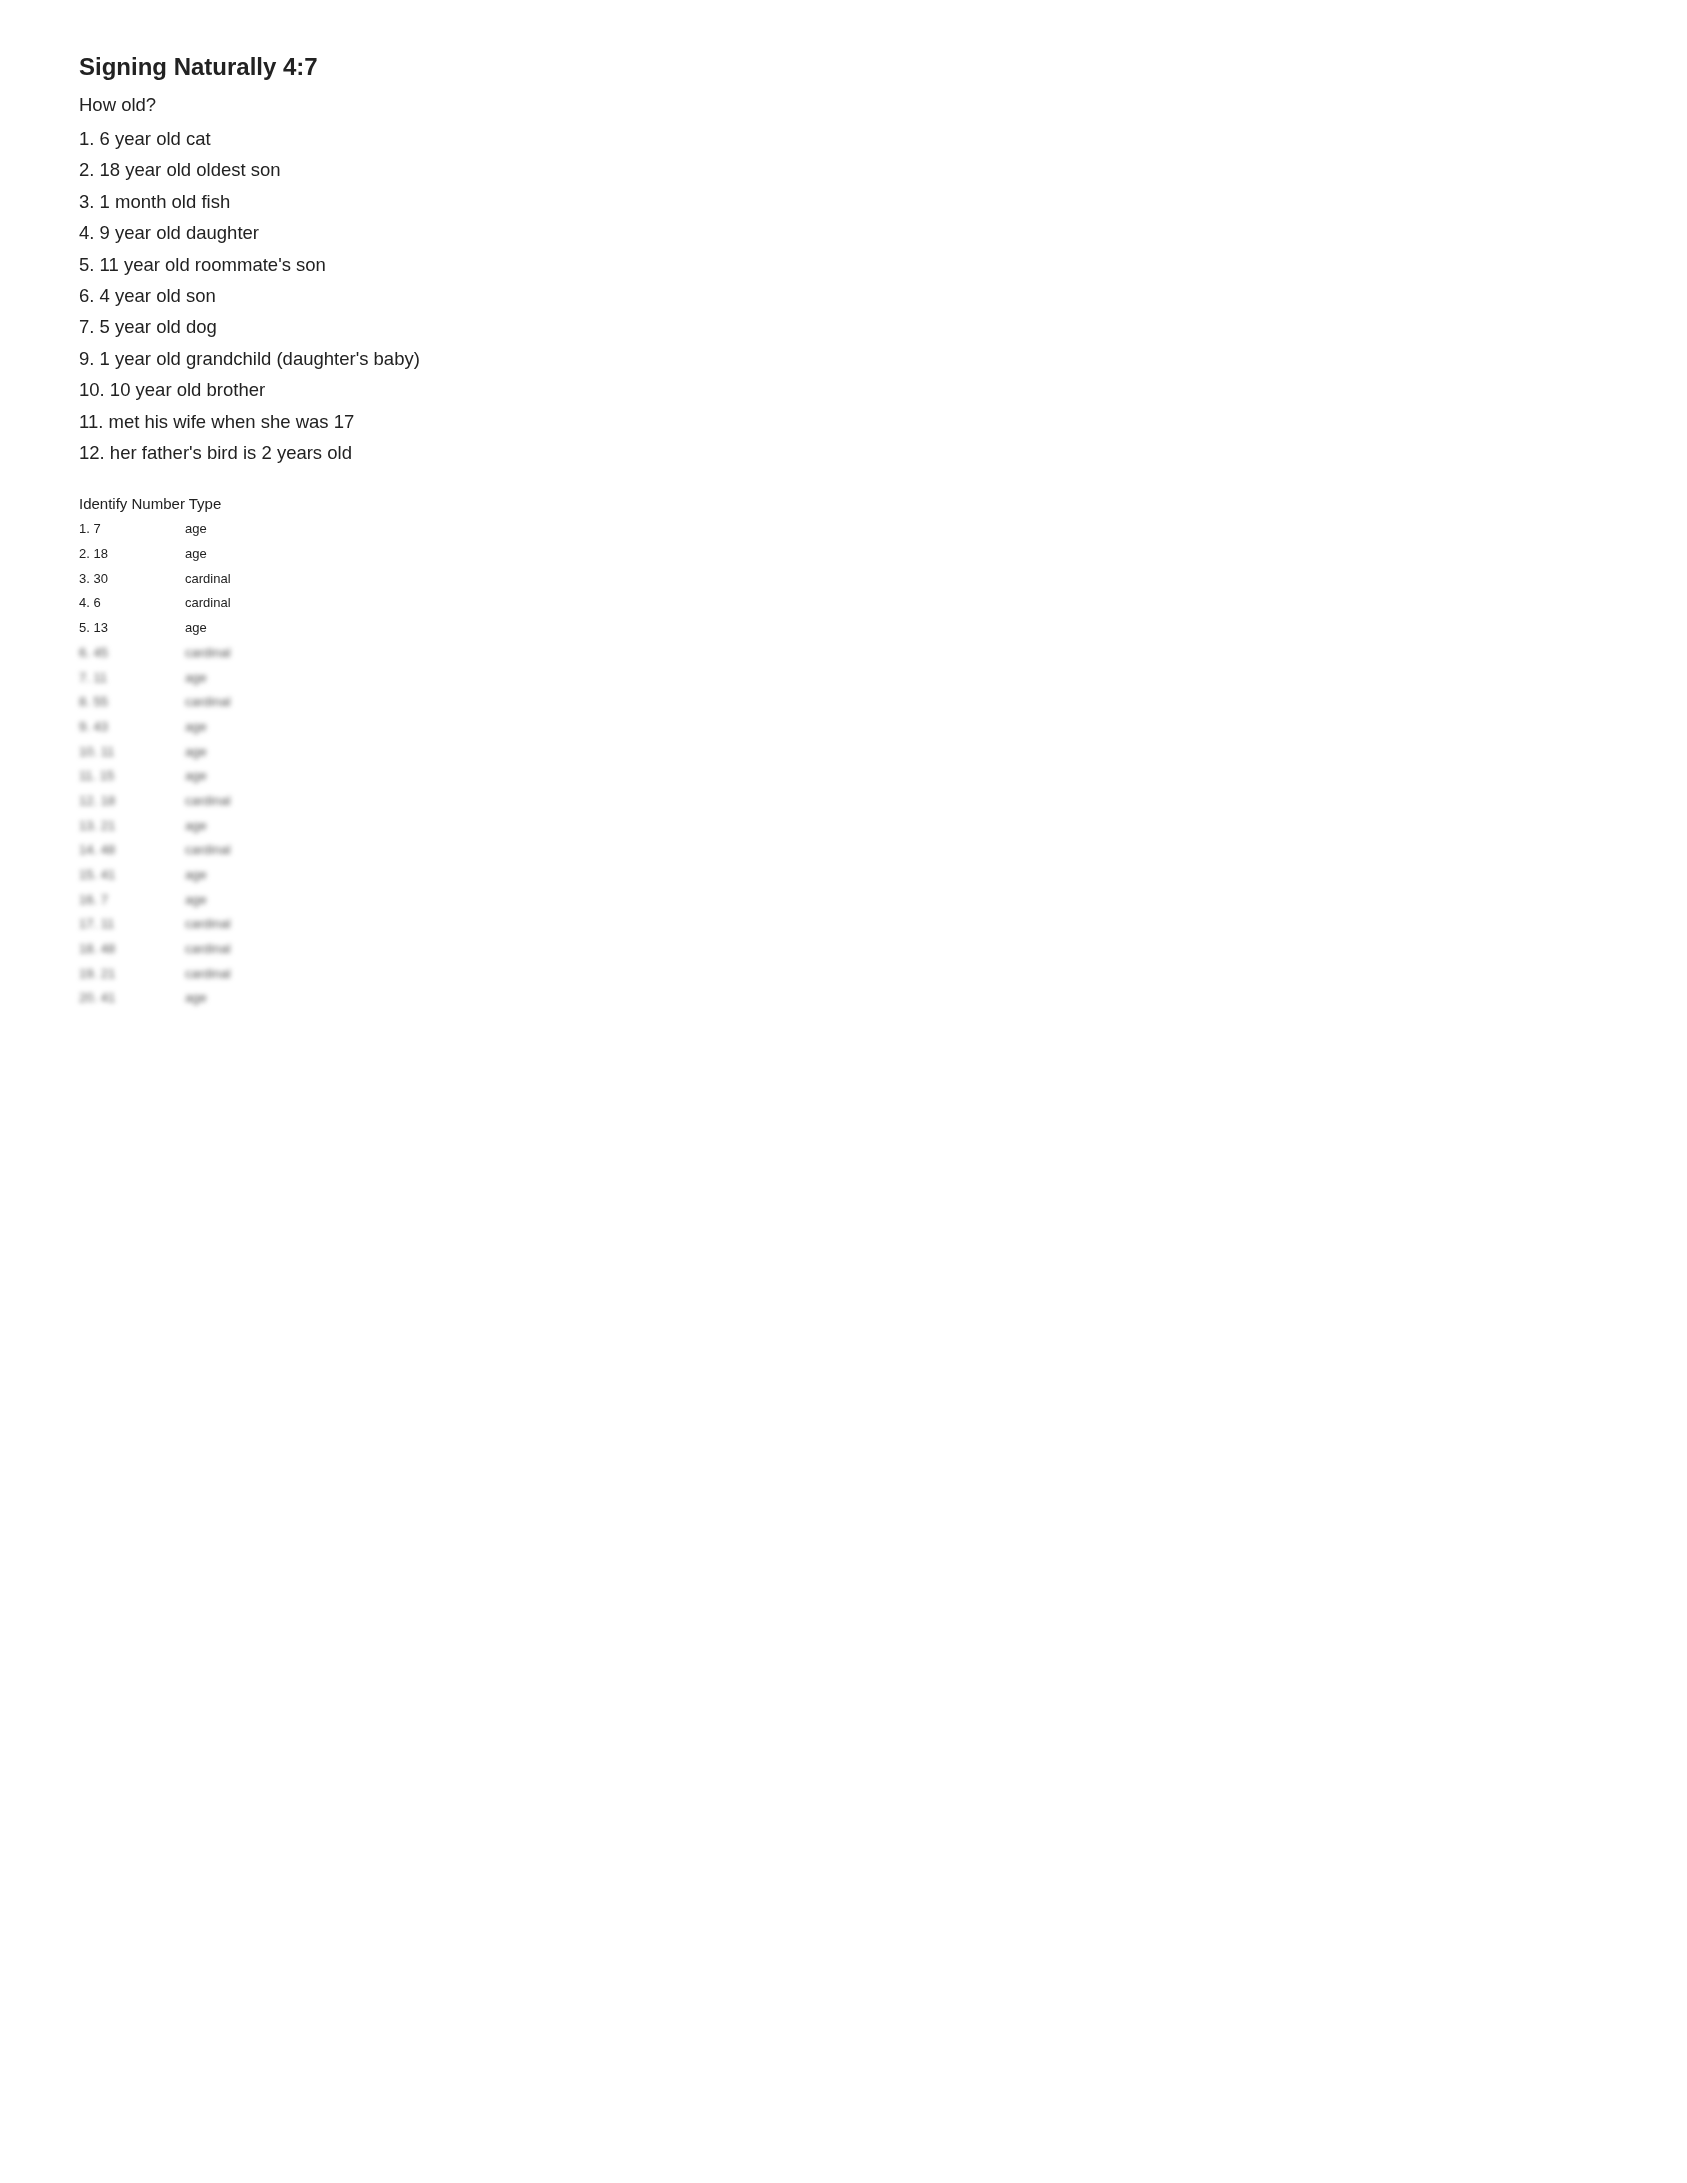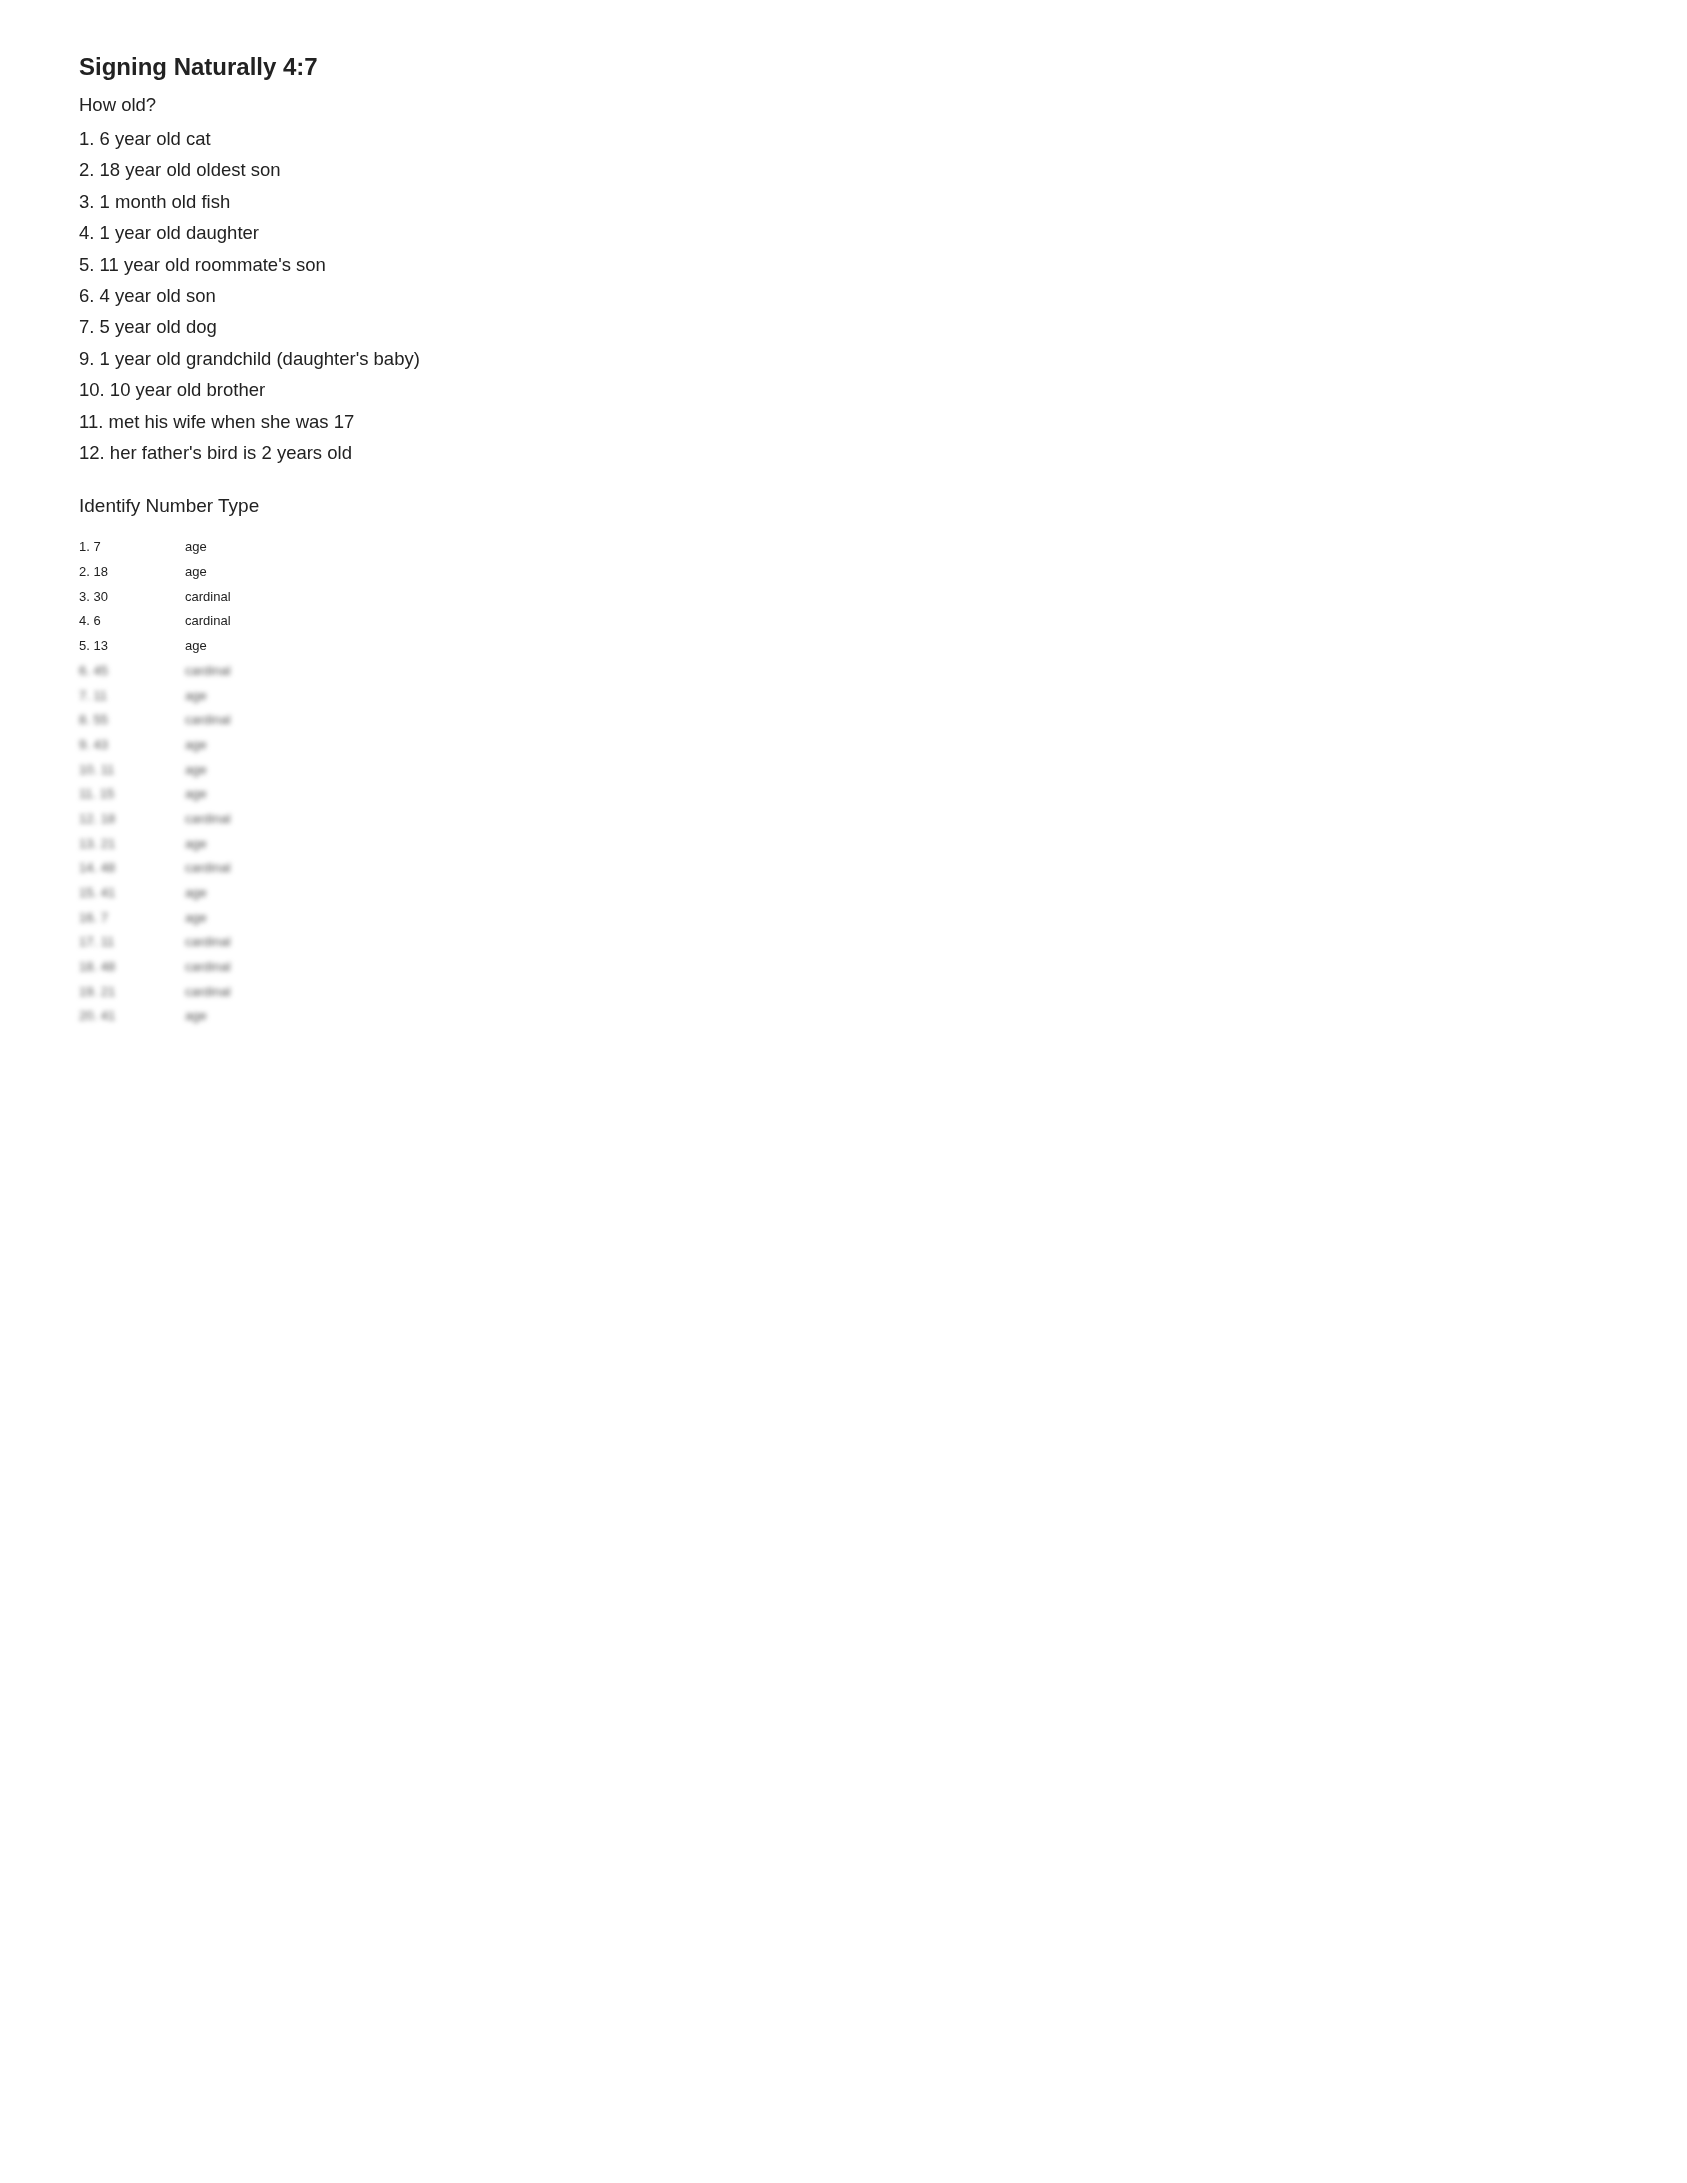--- a/index.html
+++ b/index.html
@@ -31,22 +31,22 @@
     .list-item {
       font-size: 18.5px;
       line-height: 1.7;
     }
 
     .section-gap {
       margin-top: 26.5px;
     }
 
     .identify-title {
-      font-size: 19px;
-      margin-bottom: 18px;
+      font-size: 15px;
+      margin-bottom: 5px;
     }
 
     .number-table {
       border-collapse: collapse;
       margin-top: 2.6px;
     }
 
     .number-table td {
       font-size: 13px;
       padding: 1.3px 0;
@@ -72,21 +72,21 @@
 <body>
 
 <h1 class="page-title">Signing Naturally 4:7</h1>
 
 <p class="subtitle">How old?</p>
 
 <div id="list-section">
     <p class="list-item">1. 6 year old cat</p>
     <p class="list-item">2. 18 year old oldest son</p>
     <p class="list-item">3. 1 month old fish</p>
-    <p class="list-item">4. 1 year old daughter</p>
+    <p class="list-item">4. 9 year old daughter</p>
     <p class="list-item">5.  11 year old roommate's son</p>
     <p class="list-item">6. 4 year old son</p>
     <p class="list-item">7. 5 year old dog</p>
     <p class="list-item">9. 1 year old grandchild (daughter's baby)</p>
     <p class="list-item">10. 10 year old brother</p>
     <p class="list-item">11. met his wife when she was 17</p>
     <p class="list-item">12. her father's bird is 2 years old</p>
   </div>
 
 <div class="section-gap">

